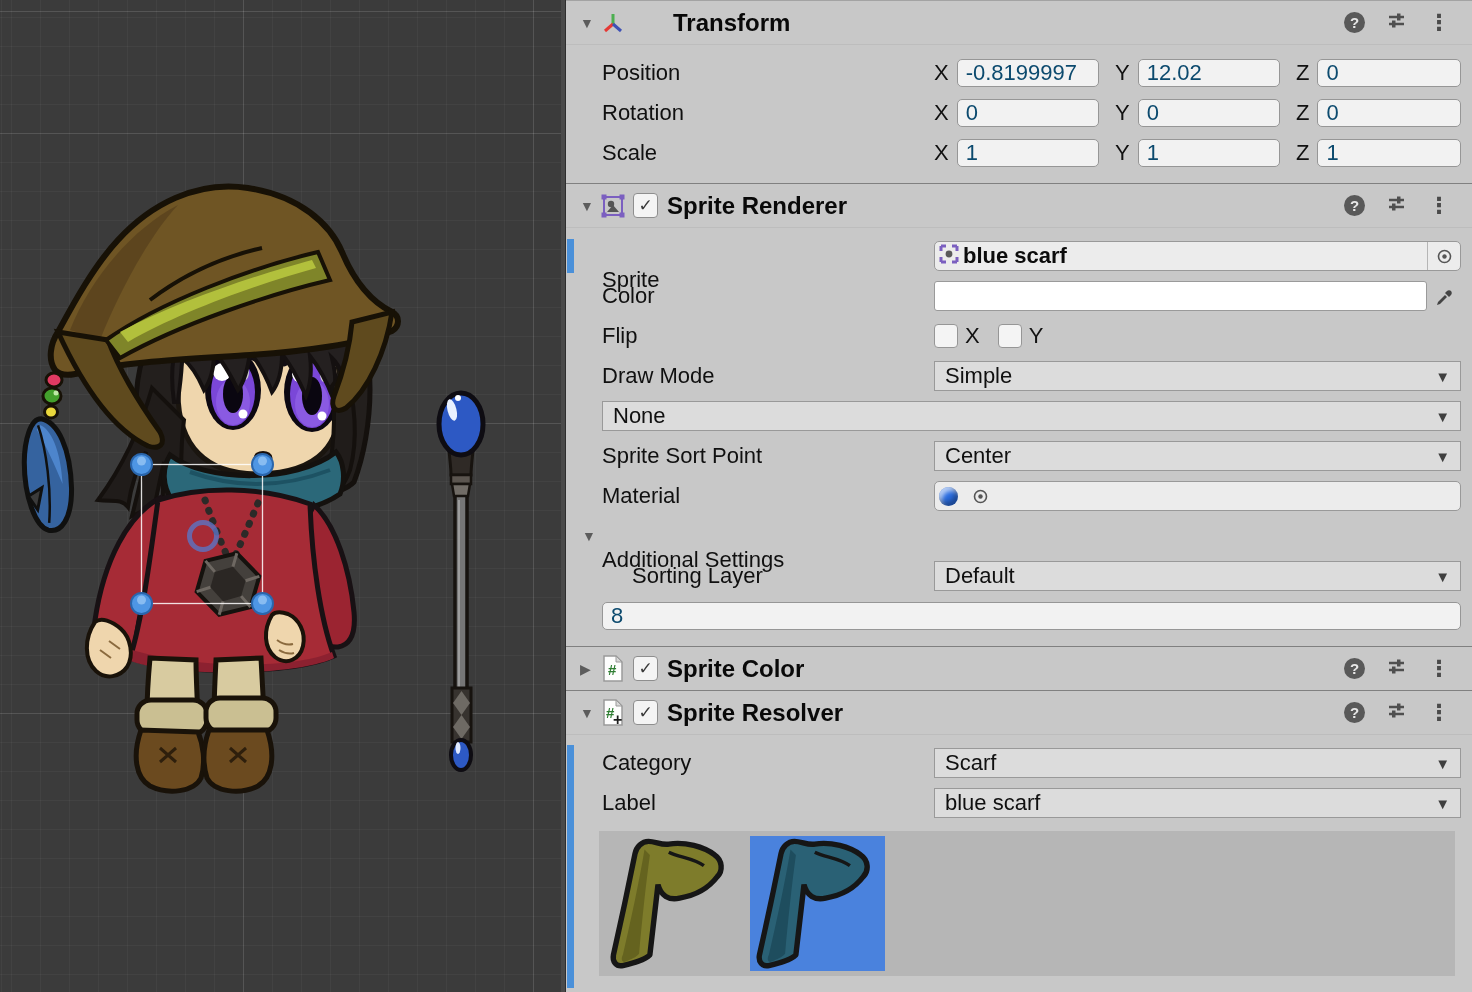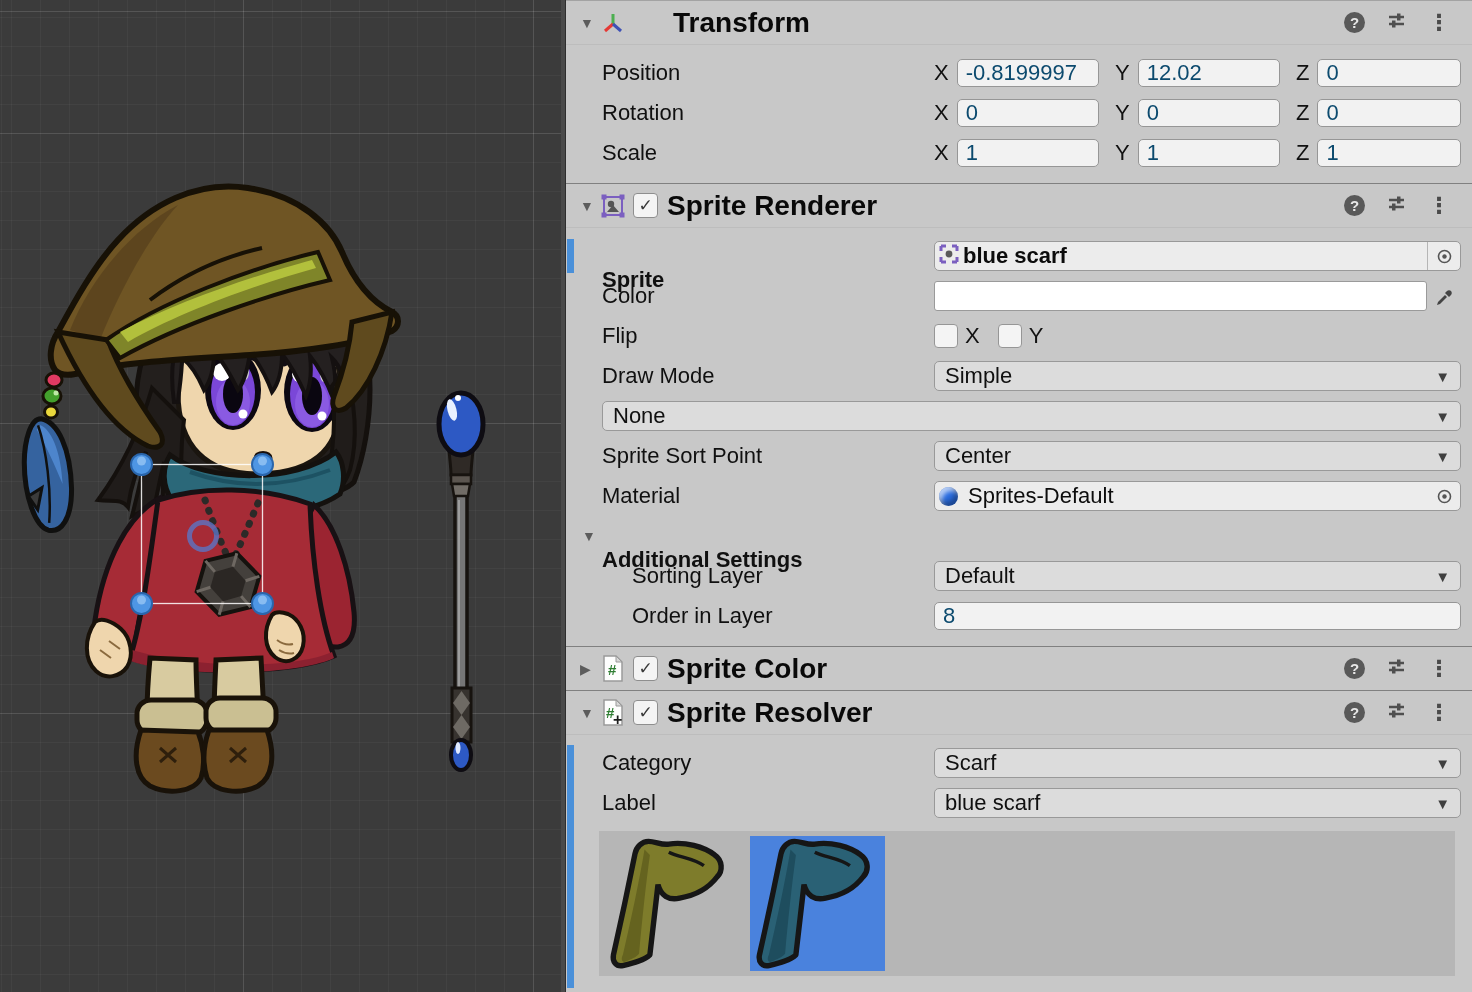--- a/index.html
+++ b/index.html
@@ -17,39 +17,39 @@
   .divider{width:4px;height:992px;background:#4a4a4a;border-right:1px solid #2e2e2e;flex:none;}
   
   .inspector{position:relative;flex:1;height:992px;background:#c8c8c8;color:#111;overflow:hidden;}
   .comp{border-top:1px solid #808080;}
   .comp:first-child{border-top:1px solid #a3a3a3;}
   .comp-header{height:43px;display:flex;align-items:center;padding:0 14px;border-bottom:1px solid #bdbdbd;}
   .fold{width:20px;font-size:14px;color:#5c5c5c;flex:none;cursor:default;}
   .hicon{width:26px;height:26px;margin-right:7px;display:flex;align-items:center;justify-content:center;flex:none;}
   .hcheck{width:23px;height:23px;background:#f4f4f4;border:1px solid #8e8e8e;border-radius:4px;
           display:flex;align-items:center;justify-content:center;font-size:17px;font-weight:bold;color:#3a3a3a;margin-right:9px;flex:none;}
-  .htitle{font-size:28px;font-weight:bold;color:#090909;}
+  .htitle{font-size:24px;font-weight:bold;color:#090909;}
   .hspace{margin-left:auto;display:flex;align-items:center;gap:21px;padding-right:8px;}
   .help{width:21px;height:21px;border-radius:50%;background:#595959;color:#e8e8e8;font-size:15px;font-weight:bold;
         display:flex;align-items:center;justify-content:center;}
   .kebab{font-size:22px;font-weight:bold;color:#4a4a4a;letter-spacing:0;}
   .body{padding:8px 0 10px 0;}
   .row{position:relative;height:40px;display:flex;align-items:center;padding-left:36px;padding-right:11px;}
   .row-label{width:332px;flex:none;font-size:22px;color:#101010;}
   .row-label.ind{width:302px;padding-left:30px;}
-  .row-label.b{font-weight:bold;margin-top:47px;}
+  .row-label.b{font-weight:normal;margin-top:47px;}
   .row-value{flex:1;display:flex;align-items:center;height:30px;min-width:0;}
   .override::before{content:'';position:absolute;left:1px;top:3px;bottom:3px;width:7px;background:#4a90d9;}
   
   .tfield{height:28px;background:#f2f2f2;border:1px solid #969696;border-radius:5px;font-size:22px;
           font-family:"Liberation Sans",sans-serif;color:#0c4a6e;padding:0 8px;min-width:0;width:100%;box-sizing:border-box;outline:none;}
   .axisgrp{display:flex;align-items:center;flex:1;min-width:0;}
   .axisgrp + .axisgrp{margin-left:16px;}
   .axislbl{font-size:22px;margin-right:8px;color:#101010;}
-  .drop{flex:1;height:28px;background:#dcdcdc;border:1px solid #999;border-radius:5px;display:flex;align-items:center;
+  .drop{flex:1;height:28px;background:#dcdcdc;border:1px solid #999;border-radius:0;display:flex;align-items:center;
         padding:0 10px;font-size:22px;color:#101010;}
   .drop .arr{margin-left:auto;font-size:15px;color:#3f3f3f;}
   .obj{flex:1;height:28px;background:#ececec;border:1px solid #999;border-radius:5px;display:flex;align-items:center;padding:0 0 0 4px;}
   .obj .txt{font-size:22px;font-weight:bold;color:#0c0c0c;margin-left:4px;flex:1;}
   .obj .pick{width:32px;align-self:stretch;display:flex;align-items:center;justify-content:center;border-left:1px solid #b5b5b5;}
   .swatch{flex:1;height:28px;background:#ffffff;border:1px solid #9a9a9a;border-radius:3px;}
   .dropper{width:34px;height:30px;display:flex;align-items:center;justify-content:center;flex:none;}
   .cb{width:22px;height:22px;background:#f4f4f4;border:1px solid #969696;border-radius:4px;margin-right:7px;flex:none;}
   .cblbl{font-size:22px;margin-right:18px;}
   .foldrow{padding-left:16px;}
@@ -384,21 +384,20 @@
                 <span>Center</span>
                 <span class="arr">▼</span>
               </span>
             </span>
         </div>
         <div class="row">
           <span class="row-label">Material</span>
           <span class="row-value">
             <span class="obj">
               <span class="msphere"></span>
-              <span class="txt" style="font-weight:normal">Sprites-Default</span>
               <span class="pick" style="border-left:none">
                 <svg width="17" height="17" viewBox="0 0 17 17">
                     <circle cx="8.5" cy="8.5" r="6" fill="none" stroke="#555" stroke-width="1.6"></circle>
                     <circle cx="8.5" cy="8.5" r="2.2" fill="#555"></circle>
                   </svg>
               </span>
             </span>
           </span>
         </div>
         <div class="row foldrow">
@@ -408,21 +407,20 @@
         <div class="row">
           <span class="row-label ind">Sorting Layer</span>
           <span class="row-value">
               <span class="drop">
                 <span>Default</span>
                 <span class="arr">▼</span>
               </span>
             </span>
         </div>
         <div class="row">
-          <span class="row-label ind">Order in Layer</span>
           <span class="row-value">
               <input class="tfield" value="8" style="">
             </span>
         </div>
       </div>
     </div>
 
     <div class="comp">
       <div class="comp-header" style="border-bottom:none">
         <span class="fold">▶</span>

